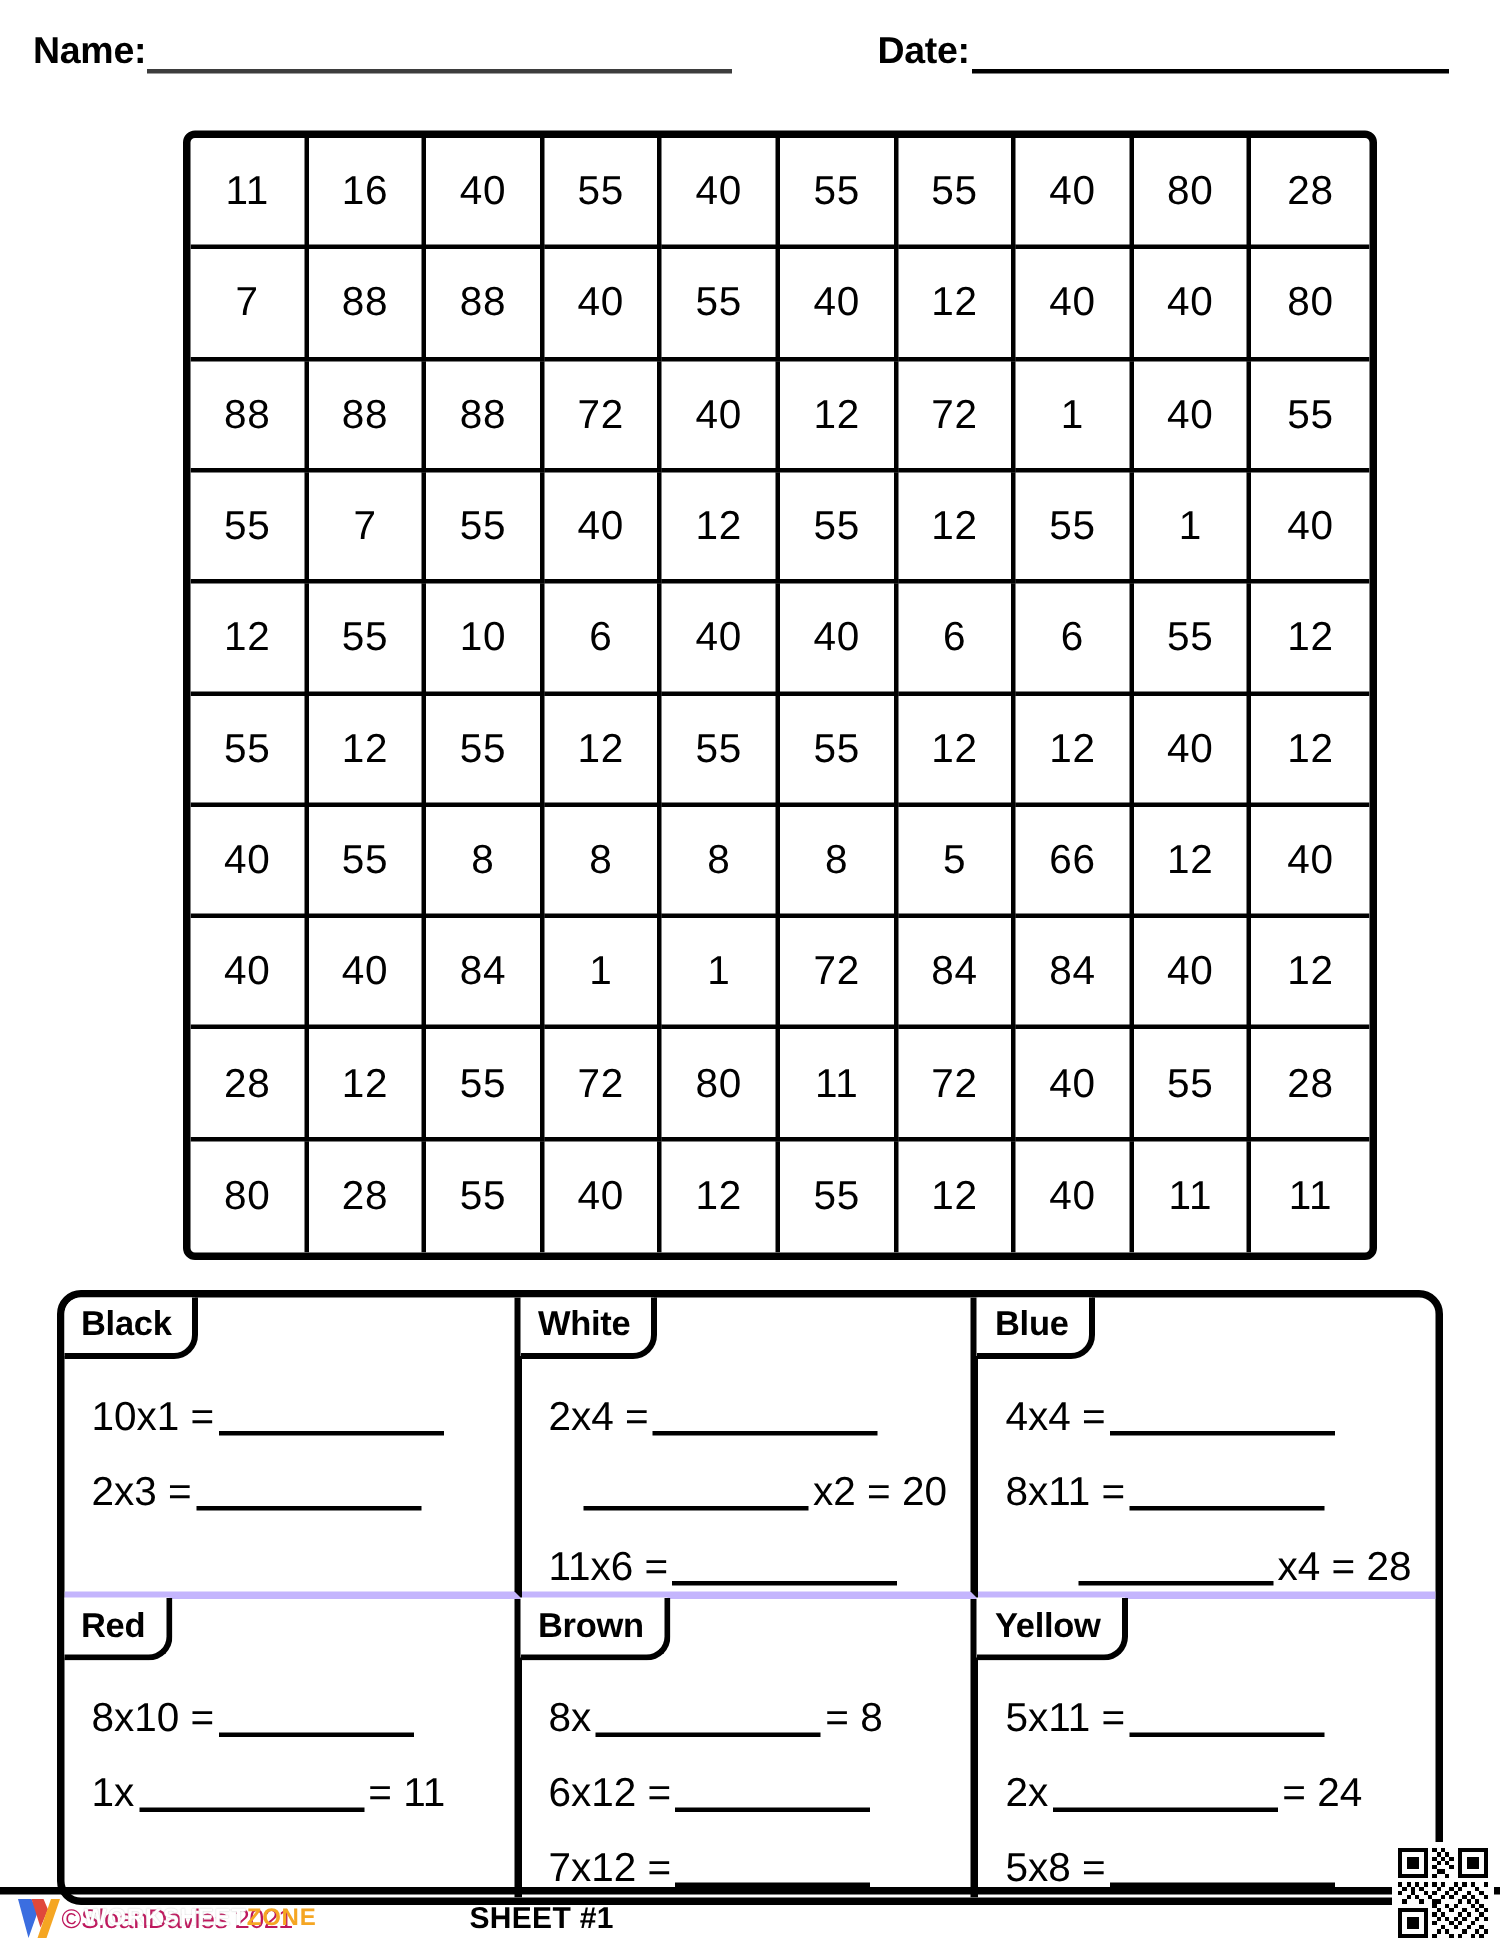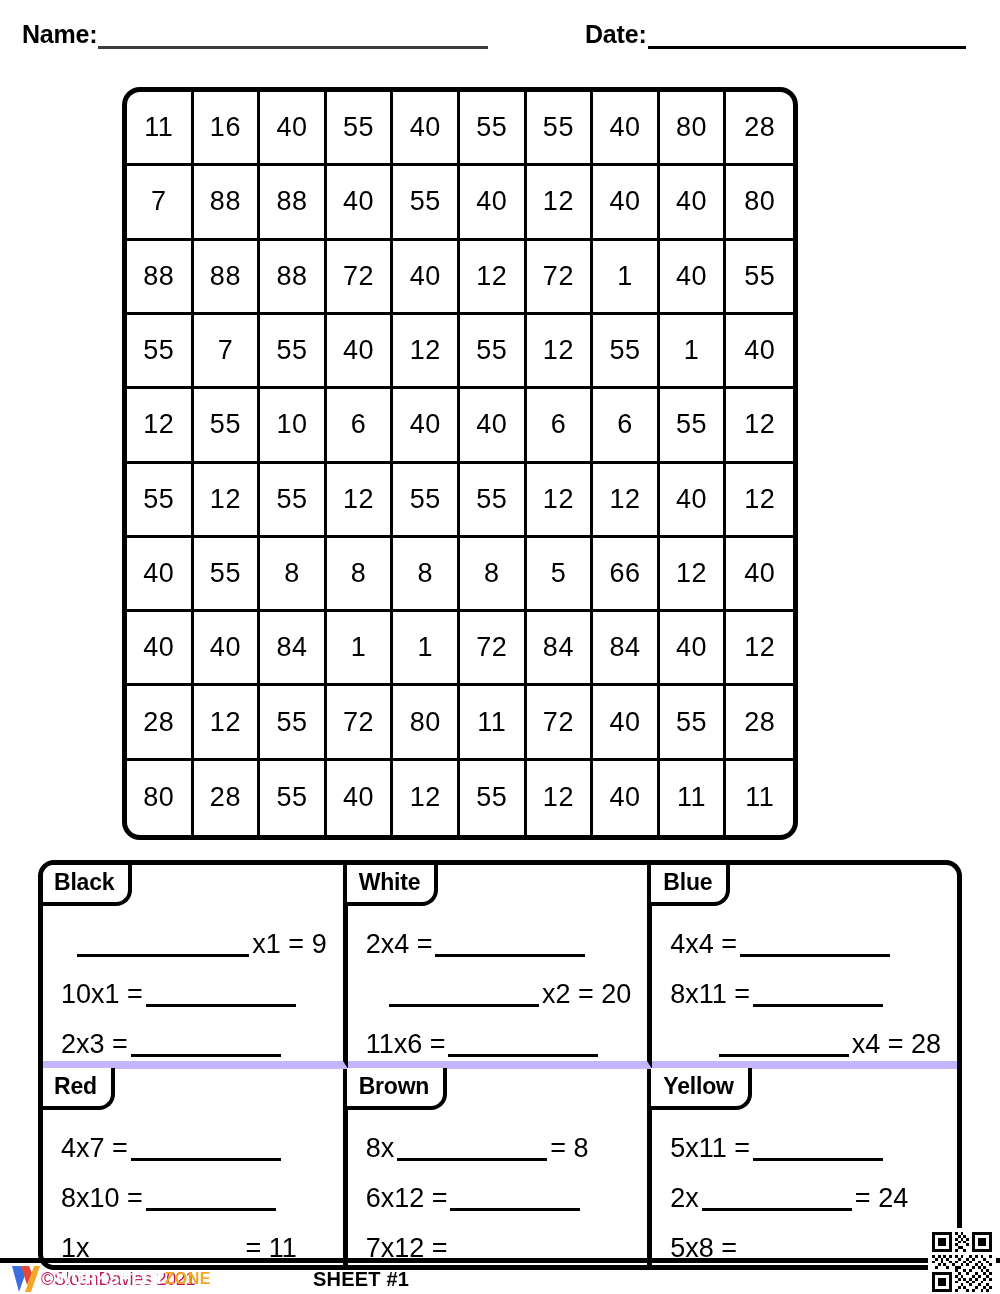--- a/index.html
+++ b/index.html
@@ -43,24 +43,24 @@
   .field-name { left: 22px; top: 10px; }
   .field-name .hdr-rule { width: 390px; }
   .field-date { left: 585px; top: 10px; }
   .field-date .hdr-rule { width: 318px; border-bottom-color: #000; }
 
   
   .grid-wrap {
     position: absolute;
     left: 122px;
     top: 87px;
-    width: 676px;
+    width: 796px;
     height: 753px;
     border: 5px solid #000;
-    border-radius: 18px;
+    border-radius: 8px;
     box-sizing: border-box;
     overflow: hidden;
   }
   .grid {
     display: grid;
     grid-template-columns: repeat(10, 1fr);
     grid-template-rows: repeat(10, 1fr);
     width: 100%;
     height: 100%;
   }
@@ -90,21 +90,21 @@
     box-sizing: border-box;
     display: grid;
     grid-template-columns: repeat(3, 1fr);
     grid-template-rows: repeat(2, 1fr);
     overflow: hidden;
     background: #fff;
   }
   .keybox {
     position: relative;
     border-right: 5px solid #000;
-    border-bottom: 8px solid #c4b5fd;
+    border-bottom: 5px solid #c4b5fd;
     box-sizing: border-box;
     padding: 46px 16px 0 18px;
   }
   .keybox.col-last { border-right: none; }
   .keybox.row-last { border-bottom: none; }
 
   .key-tab {
     position: absolute;
     top: -1px;
     left: -1px;
@@ -331,24 +331,20 @@
       <div class="cell last-row">12</div>
       <div class="cell last-row">40</div>
       <div class="cell last-row">11</div>
       <div class="cell last-col last-row">11</div>
     </div>
 </div>
 
 <div class="keys" id="keys-root">
     <div class="keybox">
       <div class="key-tab">Black</div>
-      <div class="prob right">
-        <span class="blank bw-lg"></span>
-        <span class="txt">x1 = 9</span>
-      </div>
       <div class="prob">
         <span class="txt">10x1 =</span>
         <span class="blank bw-md"></span>
       </div>
       <div class="prob">
         <span class="txt">2x3 =</span>
         <span class="blank bw-md"></span>
       </div>
     </div>
     <div class="keybox">
@@ -376,24 +372,20 @@
         <span class="txt">8x11 =</span>
         <span class="blank bw-sm"></span>
       </div>
       <div class="prob right">
         <span class="blank bw-sm"></span>
         <span class="txt">x4 = 28</span>
       </div>
     </div>
     <div class="keybox row-last">
       <div class="key-tab">Red</div>
-      <div class="prob">
-        <span class="txt">4x7 =</span>
-        <span class="blank bw-md"></span>
-      </div>
       <div class="prob">
         <span class="txt">8x10 =</span>
         <span class="blank bw-sm"></span>
       </div>
       <div class="prob">
         <span class="txt">1x</span>
         <span class="blank bw-md"></span>
         <span class="txt">= 11</span>
       </div>
     </div>

